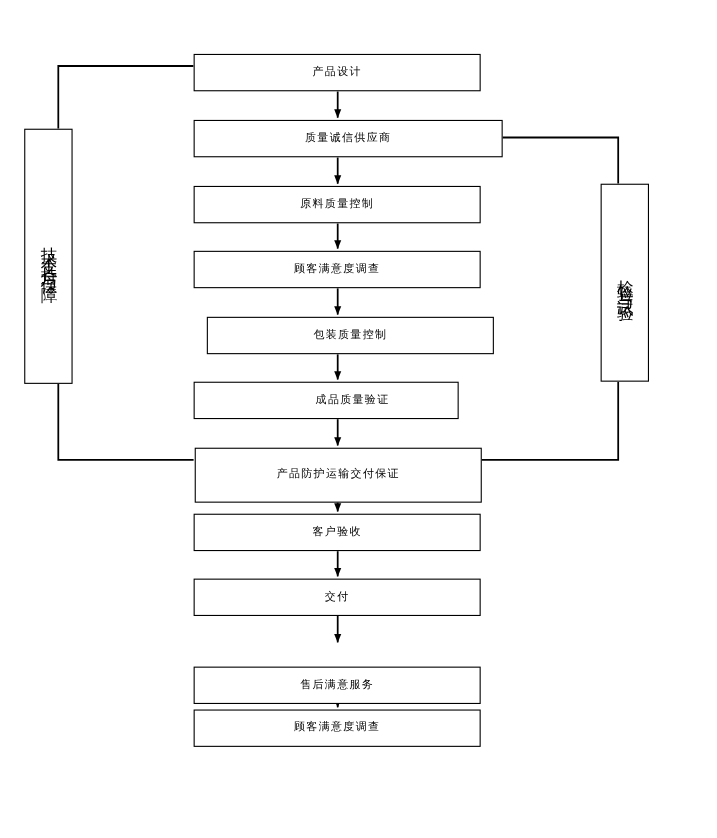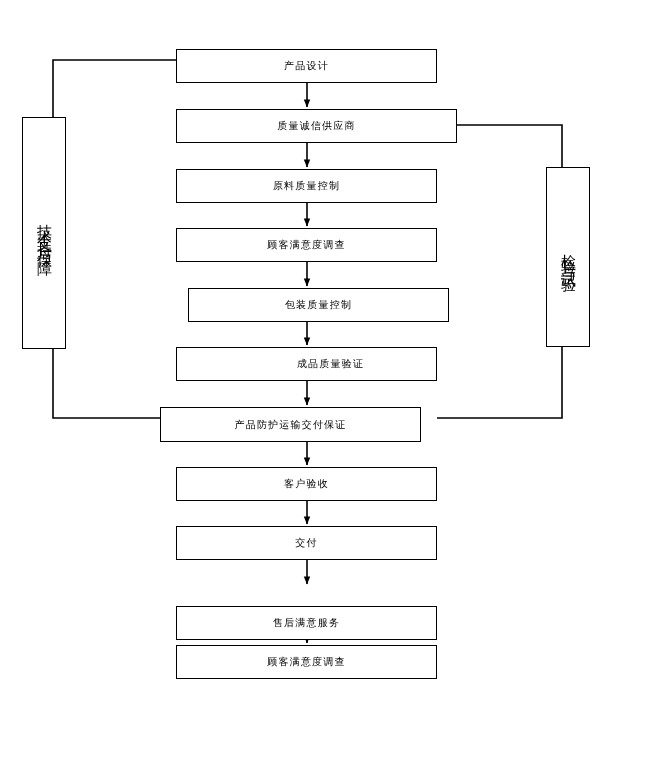--- a/index.html
+++ b/index.html
@@ -99,25 +99,25 @@
   </div>
 
   <div class="node" style="left:176px; top:228px; width:261px; height:34px;">
     <span class="lbl">顾客满意度调查</span>
   </div>
 
   <div class="node" style="left:176px; top:288px; width:261px; height:34px;margin-left:12px;">
     <span class="lbl">包装质量控制</span>
   </div>
 
-  <div class="node" style="left:176px; top:347px; width:261px; height:34px;padding-left:48px;">
+  <div class="node" style="left:176px; top:347px; width:241px; height:34px;padding-left:48px;">
     <span class="lbl">成品质量验证</span>
   </div>
 
-  <div class="node" style="left:160px; top:407px; width:261px; height:35px;">
+  <div class="node" style="left:177px; top:407px; width:261px; height:50px;">
     <span class="lbl">产品防护运输交付保证</span>
   </div>
 
   <div class="node" style="left:176px; top:467px; width:261px; height:34px;align-items:center;">
     <span class="lbl">客户验收</span>
   </div>
 
   <div class="node" style="left:176px; top:526px; width:261px; height:34px;">
     <span class="lbl">交付</span>
   </div>

